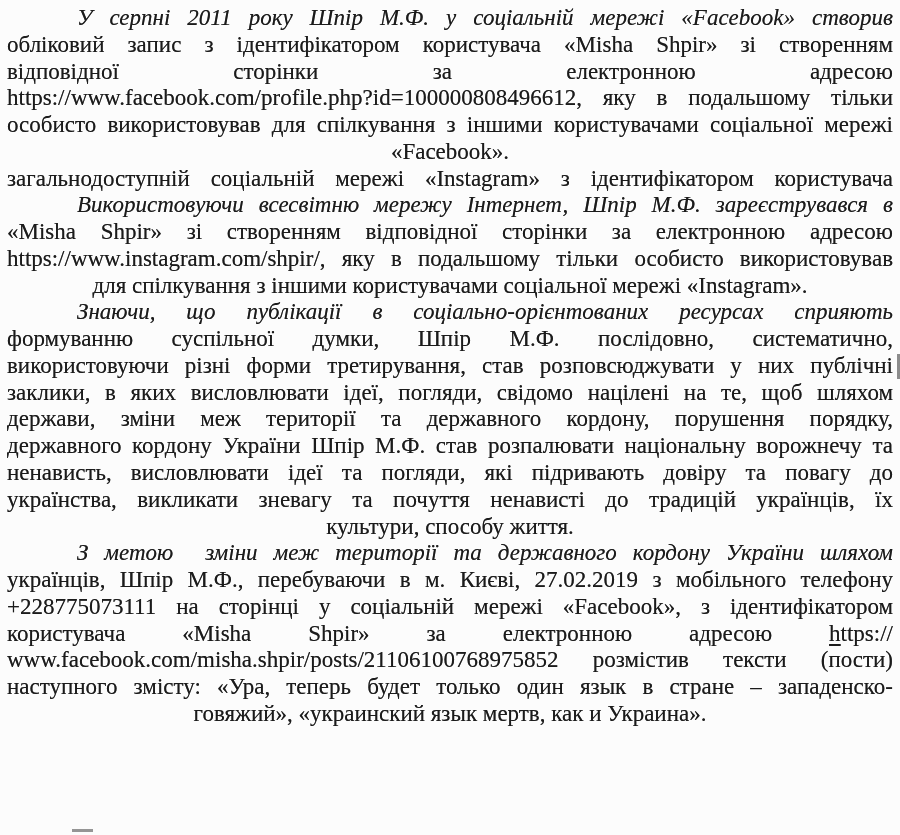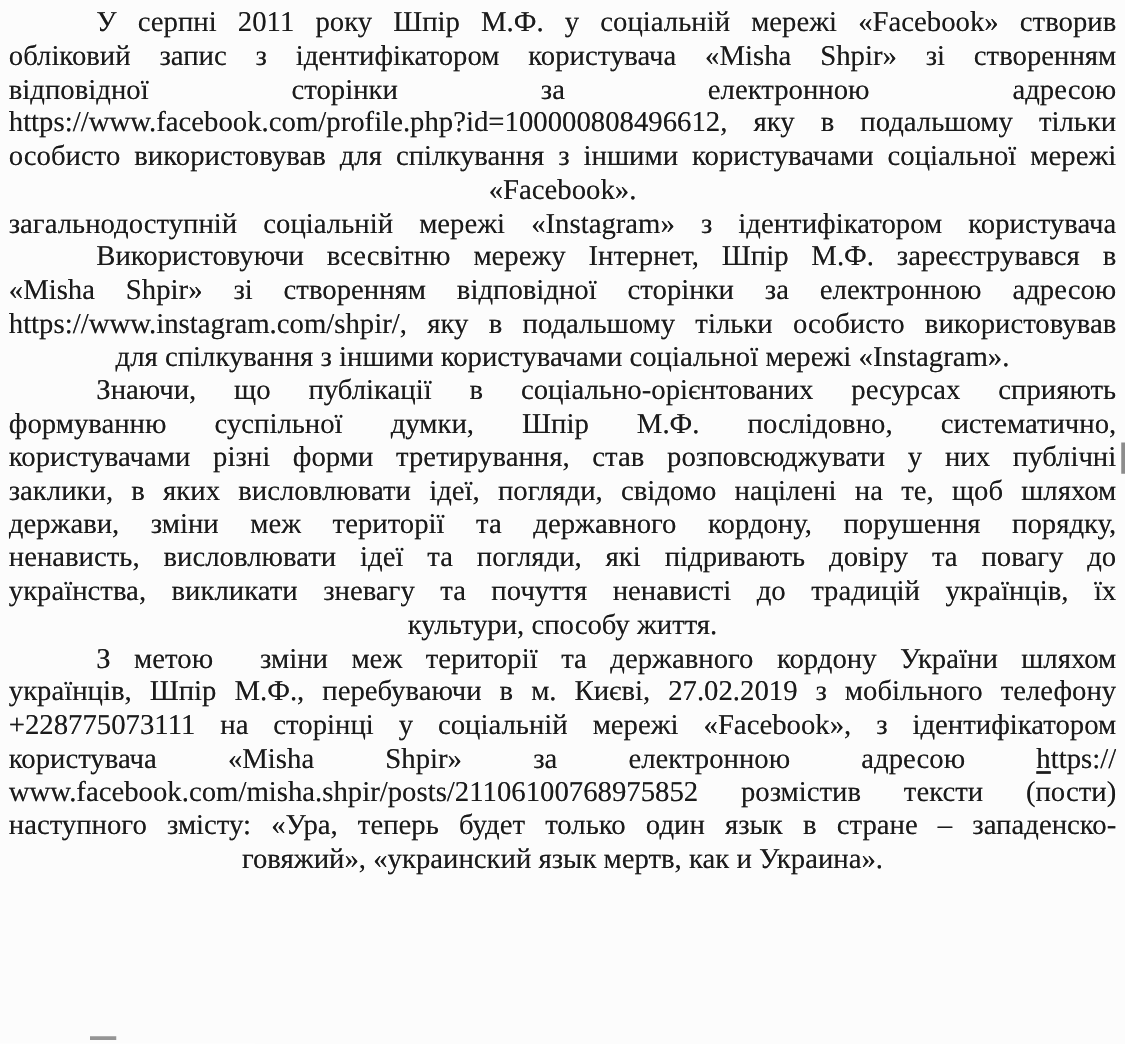--- a/index.html
+++ b/index.html
@@ -23,21 +23,21 @@
   .line {
     height: 26.77px;
     overflow: hidden;
     text-align: center;
     white-space: normal;
   }
   .line.j {
     text-align: justify;
     text-align-last: justify;
   }
-  .line.indent { text-indent: 70px; }
+  .line.indent { text-indent: 70px; font-style: italic; }
   .u { text-decoration: underline; text-underline-offset: 3px; }
   .partial-glyph {
     position: absolute;
     left: 72px; top: 829px;
     width: 21px; height: 3px;
     background: #7a7a7a;
     opacity: 0.8;
   }
   .edge-artifact {
     position: absolute;
@@ -63,23 +63,24 @@
       <div>
         <div class="line j"><span>загальнодоступній соціальній мережі «Instagram» з ідентифікатором користувача</span></div>
         <div class="line j indent"><span>Використовуючи всесвітню мережу Інтернет, Шпір М.Ф. зареєструвався в</span></div>
         <div class="line j"><span>«Misha Shpir» зі створенням відповідної сторінки за електронною адресою</span></div>
         <div class="line j"><span>https://www.instagram.com/shpir/, яку в подальшому тільки особисто використовував</span></div>
         <div class="line"><span>для спілкування з іншими користувачами соціальної мережі «Instagram».</span></div>
       </div>
       <div>
         <div class="line j indent"><span>Знаючи, що публікації в соціально-орієнтованих ресурсах сприяють</span></div>
         <div class="line j"><span>формуванню суспільної думки, Шпір М.Ф. послідовно, систематично,</span></div>
-        <div class="line j"><span>користувачами різні форми третирування, став розповсюджувати у них публічні</span></div>
+        <div class="line j"><span>використовуючи різні форми третирування, став розповсюджувати у них публічні</span></div>
         <div class="line j"><span>заклики, в яких висловлювати ідеї, погляди, свідомо націлені на те, щоб шляхом</span></div>
         <div class="line j"><span>держави, зміни меж території та державного кордону, порушення порядку,</span></div>
+        <div class="line j"><span>державного кордону України Шпір М.Ф. став розпалювати національну ворожнечу та</span></div>
         <div class="line j"><span>ненависть, висловлювати ідеї та погляди, які підривають довіру та повагу до</span></div>
         <div class="line j"><span>українства, викликати зневагу та почуття ненависті до традицій українців, їх</span></div>
         <div class="line"><span>культури, способу життя.</span></div>
       </div>
       <div>
         <div class="line j indent"><span>З метою&nbsp; зміни меж території та державного кордону України шляхом</span></div>
         <div class="line j"><span>українців, Шпір М.Ф., перебуваючи в м. Києві, 27.02.2019 з мобільного телефону</span></div>
         <div class="line j"><span>+228775073111 на сторінці у соціальній мережі «Facebook», з ідентифікатором</span></div>
         <div class="line j"><span>користувача «Misha Shpir» за електронною адресою </span><span class="u">h</span><span>ttps://</span></div>
         <div class="line j"><span>www.facebook.com/misha.shpir/posts/21106100768975852 розмістив тексти (пости)</span></div>

